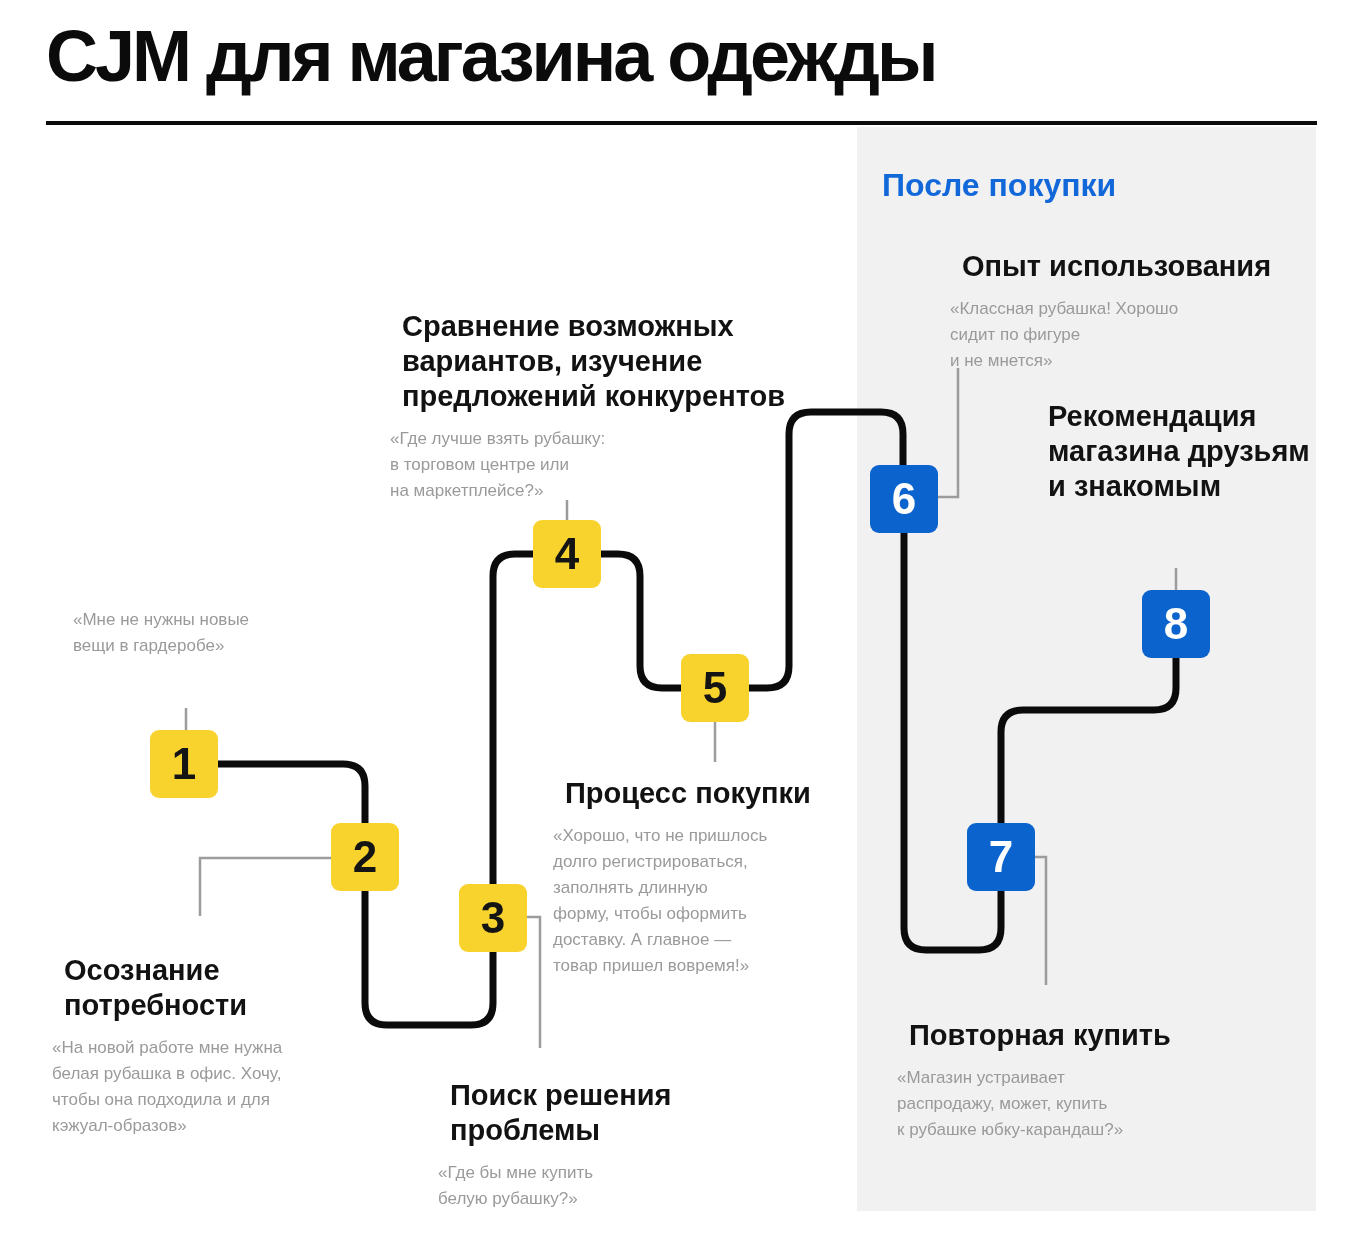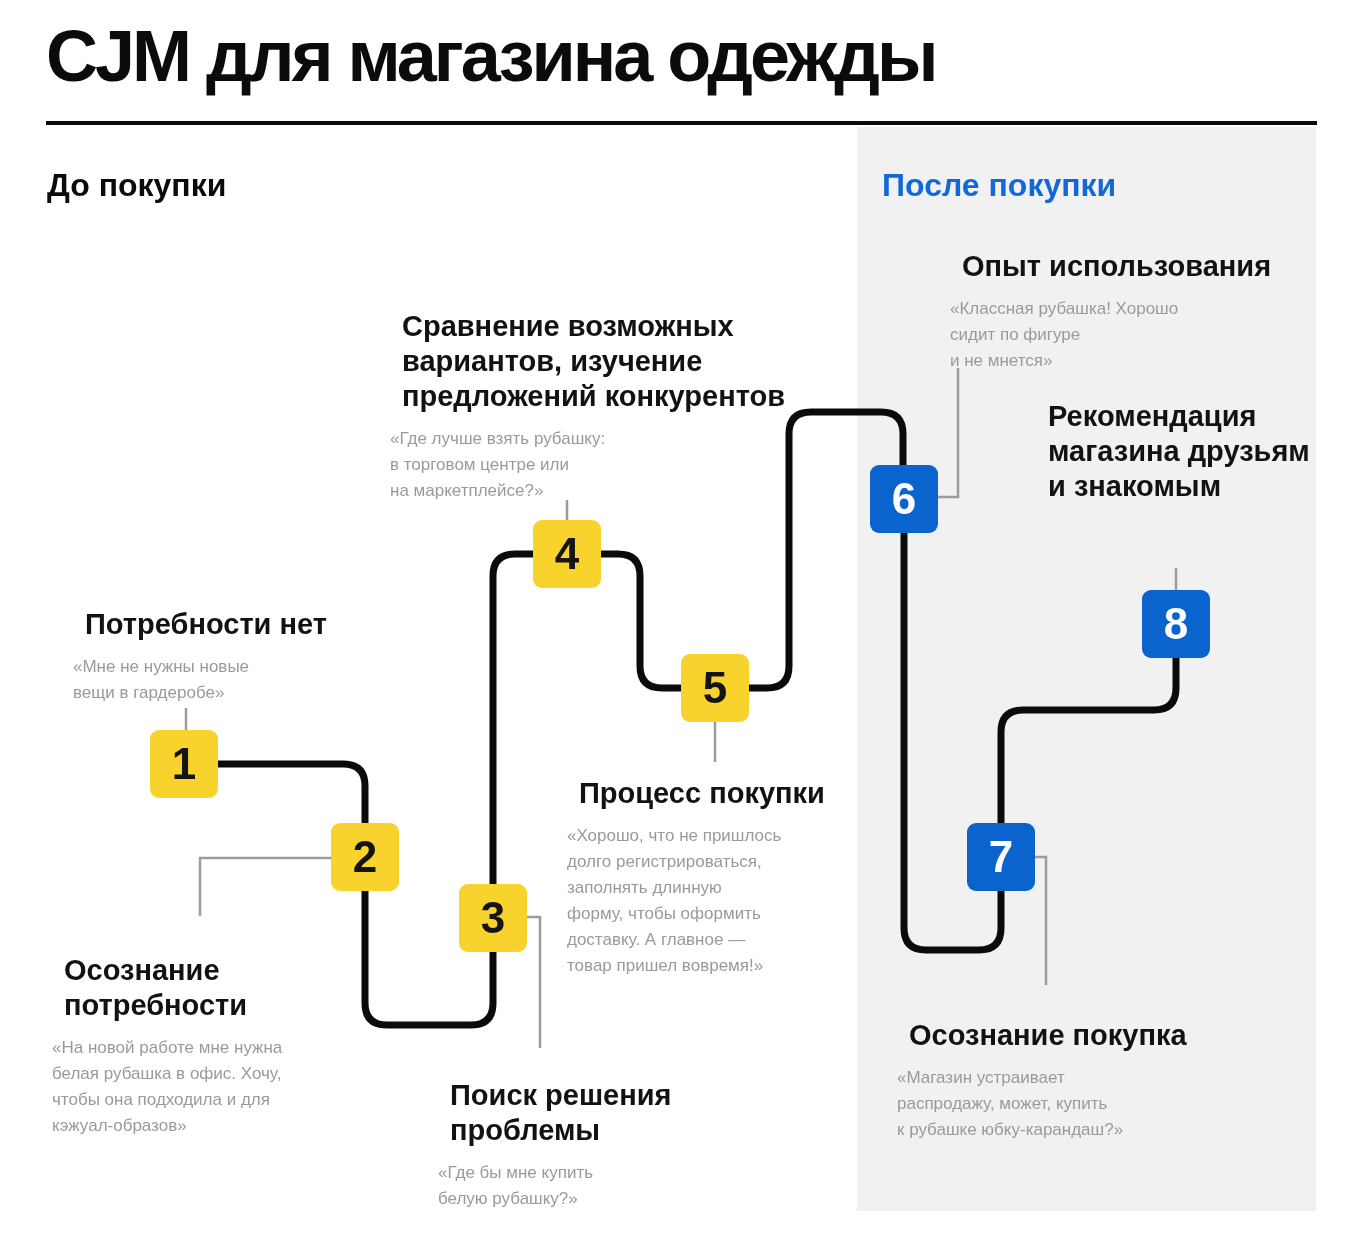--- a/index.html
+++ b/index.html
@@ -44,21 +44,20 @@
 </head>
 <body>
 
 <div class="canvas">
 
   <div class="panel"></div>
 
   <h1 class="page-title">CJM для магазина одежды</h1>
   <div class="rule"></div>
 
-  <h2 class="section-label before">До покупки</h2>
   <h2 class="section-label after">После покупки</h2>
 
   <svg class="flow-layer" width="1360" height="1246" viewBox="0 0 1360 1246">
 
     <path class="connector" d="M186,708 V730"></path>
     <path class="connector" d="M333,858 H200 V916"></path>
     <path class="connector" d="M525,917 H540 V1048"></path>
     <path class="connector" d="M567,500 V521"></path>
     <path class="connector" d="M715,722 V762"></path>
     <path class="connector" d="M935,497 H958 V368"></path>
@@ -93,21 +92,20 @@
     <span>6</span>
   </div>
   <div class="step blue" style="left:967px;top:823px">
     <span>7</span>
   </div>
   <div class="step blue" style="left:1142px;top:590px">
     <span>8</span>
   </div>
 
   <div class="tb" style="left:73px;top:595px">
-    <h3>Потребности нет</h3>
     <p>«Мне не нужны новые
 вещи в гардеробе»</p>
   </div>
   <div class="tb" style="left:52px;top:941px">
     <h3>Осознание
 потребности</h3>
     <p>«На новой работе мне нужна
 белая рубашка в офис. Хочу,
 чтобы она подходила и для
 кэжуал-образов»</p>
@@ -119,37 +117,37 @@
     <p>«Где лучше взять рубашку:
 в торговом центре или
 на маркетплейсе?»</p>
   </div>
   <div class="tb" style="left:438px;top:1066px">
     <h3>Поиск решения
 проблемы</h3>
     <p>«Где бы мне купить
 белую рубашку?»</p>
   </div>
-  <div class="tb" style="left:567px;top:764px">
+  <div class="tb" style="left:553px;top:764px">
     <h3>Процесс покупки</h3>
     <p>«Хорошо, что не пришлось
 долго регистрироваться,
 заполнять длинную
 форму, чтобы оформить
 доставку. А главное —
 товар пришел вовремя!»</p>
   </div>
   <div class="tb" style="left:950px;top:237px">
     <h3>Опыт использования</h3>
     <p>«Классная рубашка! Хорошо
 сидит по фигуре
 и не мнется»</p>
   </div>
   <div class="tb" style="left:897px;top:1006px">
-    <h3>Осознание покупка</h3>
+    <h3>Повторная купить</h3>
     <p>«Магазин устраивает
 распродажу, может, купить
 к рубашке юбку-карандаш?»</p>
   </div>
   <div class="tb" style="left:1036px;top:387px">
     <h3>Рекомендация
 магазина друзьям
 и знакомым</h3>
   </div>
 

